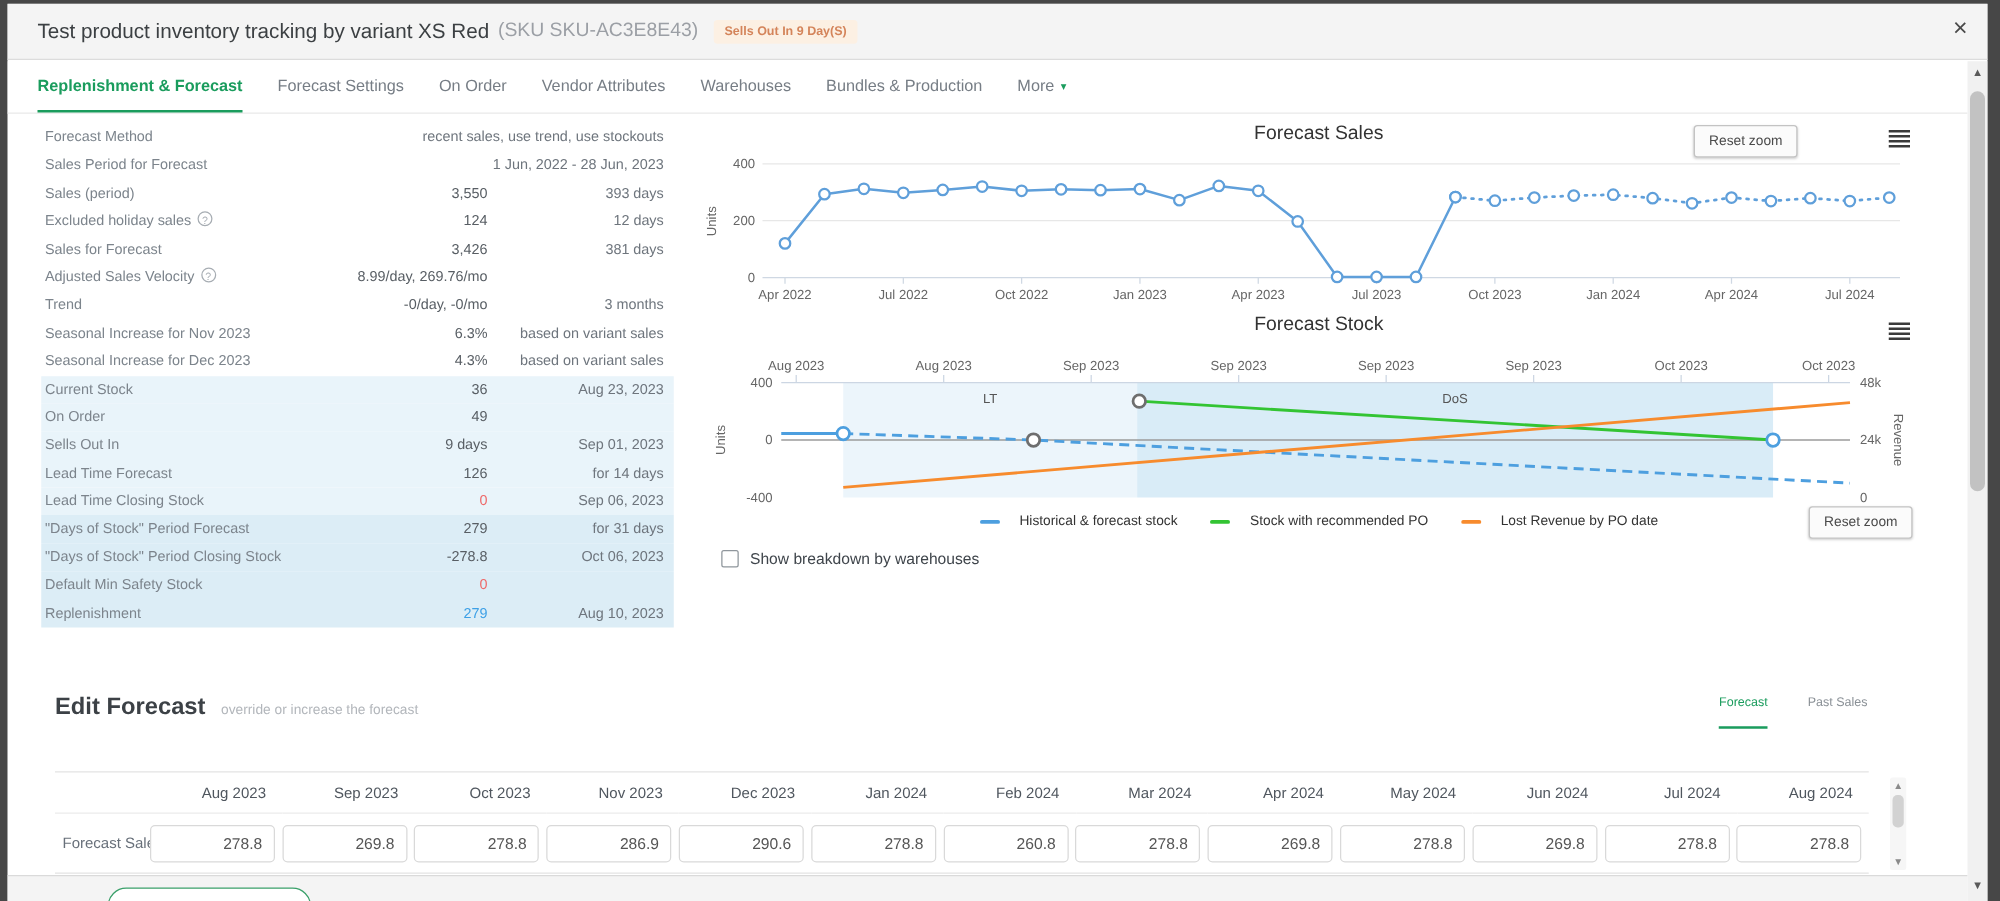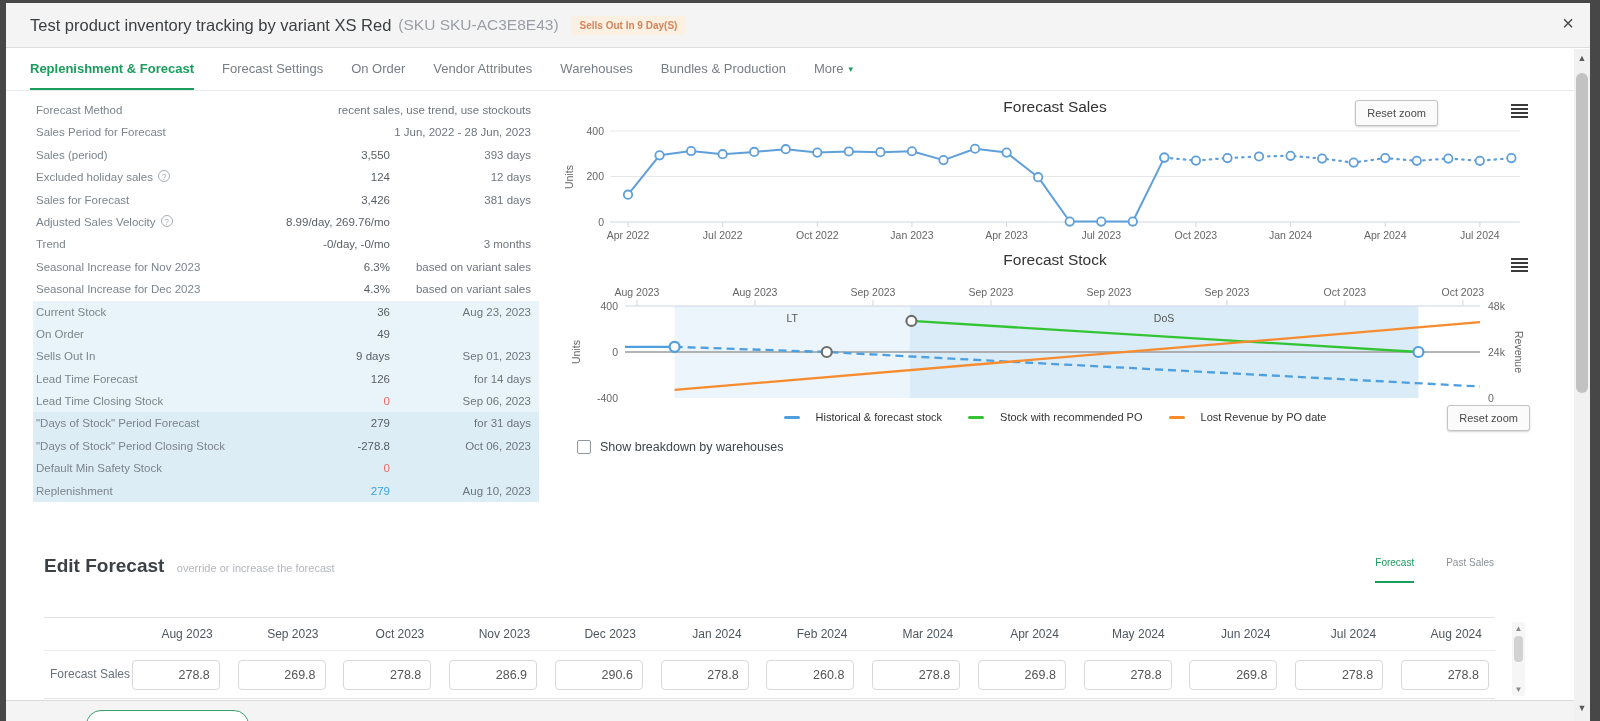--- a/index.html
+++ b/index.html
@@ -60,21 +60,21 @@
   .ef-tab { font-size:10px; color:#8b9197; padding-bottom:13px; border-bottom:2px solid transparent; cursor:pointer; }
   .ef-tab.active { color:#1a9c5d; border-bottom-color:#1a9c5d; }
 
   .fc-table { position:absolute; left:38px; top:614px; width:1451px; display:flex; border-top:1px solid #e3e3e3; border-bottom:1px solid #e3e3e3; background:#fff; }
   .fc-label-col { width:76px; }
   .fc-col { width:105.8px; }
   .fc-hcell { height:33px; line-height:33px; font-size:12px; color:#4f565e; text-align:right; padding-right:13px; border-bottom:1px solid #ececec; white-space:nowrap; }
   .fc-lhcell { height:33px; border-bottom:1px solid #ececec; }
   .fc-bcell { height:47px; display:flex; align-items:center; justify-content:flex-end; padding-right:6px; }
   .fc-lbcell { height:47px; line-height:47px; font-size:12px; color:#68707a; white-space:nowrap; padding-left:6px; }
-  .fc-input { width:88px; height:30px; border:1px solid #d9d9d9; border-radius:4px; font-family:"Liberation Sans",sans-serif; font-size:12.5px; color:#555; text-align:right; padding-right:9px; outline:none; background:#fff; }
+  .fc-input { width:100px; height:30px; border:1px solid #d9d9d9; border-radius:4px; font-family:"Liberation Sans",sans-serif; font-size:12.5px; color:#555; text-align:right; padding-right:9px; outline:none; background:#fff; }
 
   
   .tbl-sb { position:absolute; left:1506px; top:619px; width:13px; height:74px; background:#f6f6f6; border-radius:2px; }
   .tbl-sb .a { position:absolute; left:0; width:13px; text-align:center; font-size:8px; color:#8a8a8a; cursor:pointer; }
   .tbl-sb .up { top:2px; } .tbl-sb .dn { bottom:2px; }
   .tbl-sb .thumb { position:absolute; left:2px; top:14px; width:9px; height:26px; background:#d2d2d2; border-radius:4px; }
 
   
   .footer { position:absolute; left:0; right:16px; bottom:0; height:21px; background:#f4f4f4; border-top:1px solid #dadada; }
   .footer-btn { position:absolute; left:80px; top:9px; width:163px; height:30px; border:1.5px solid #3aa06a; border-radius:17px; background:#fff; cursor:pointer; }

